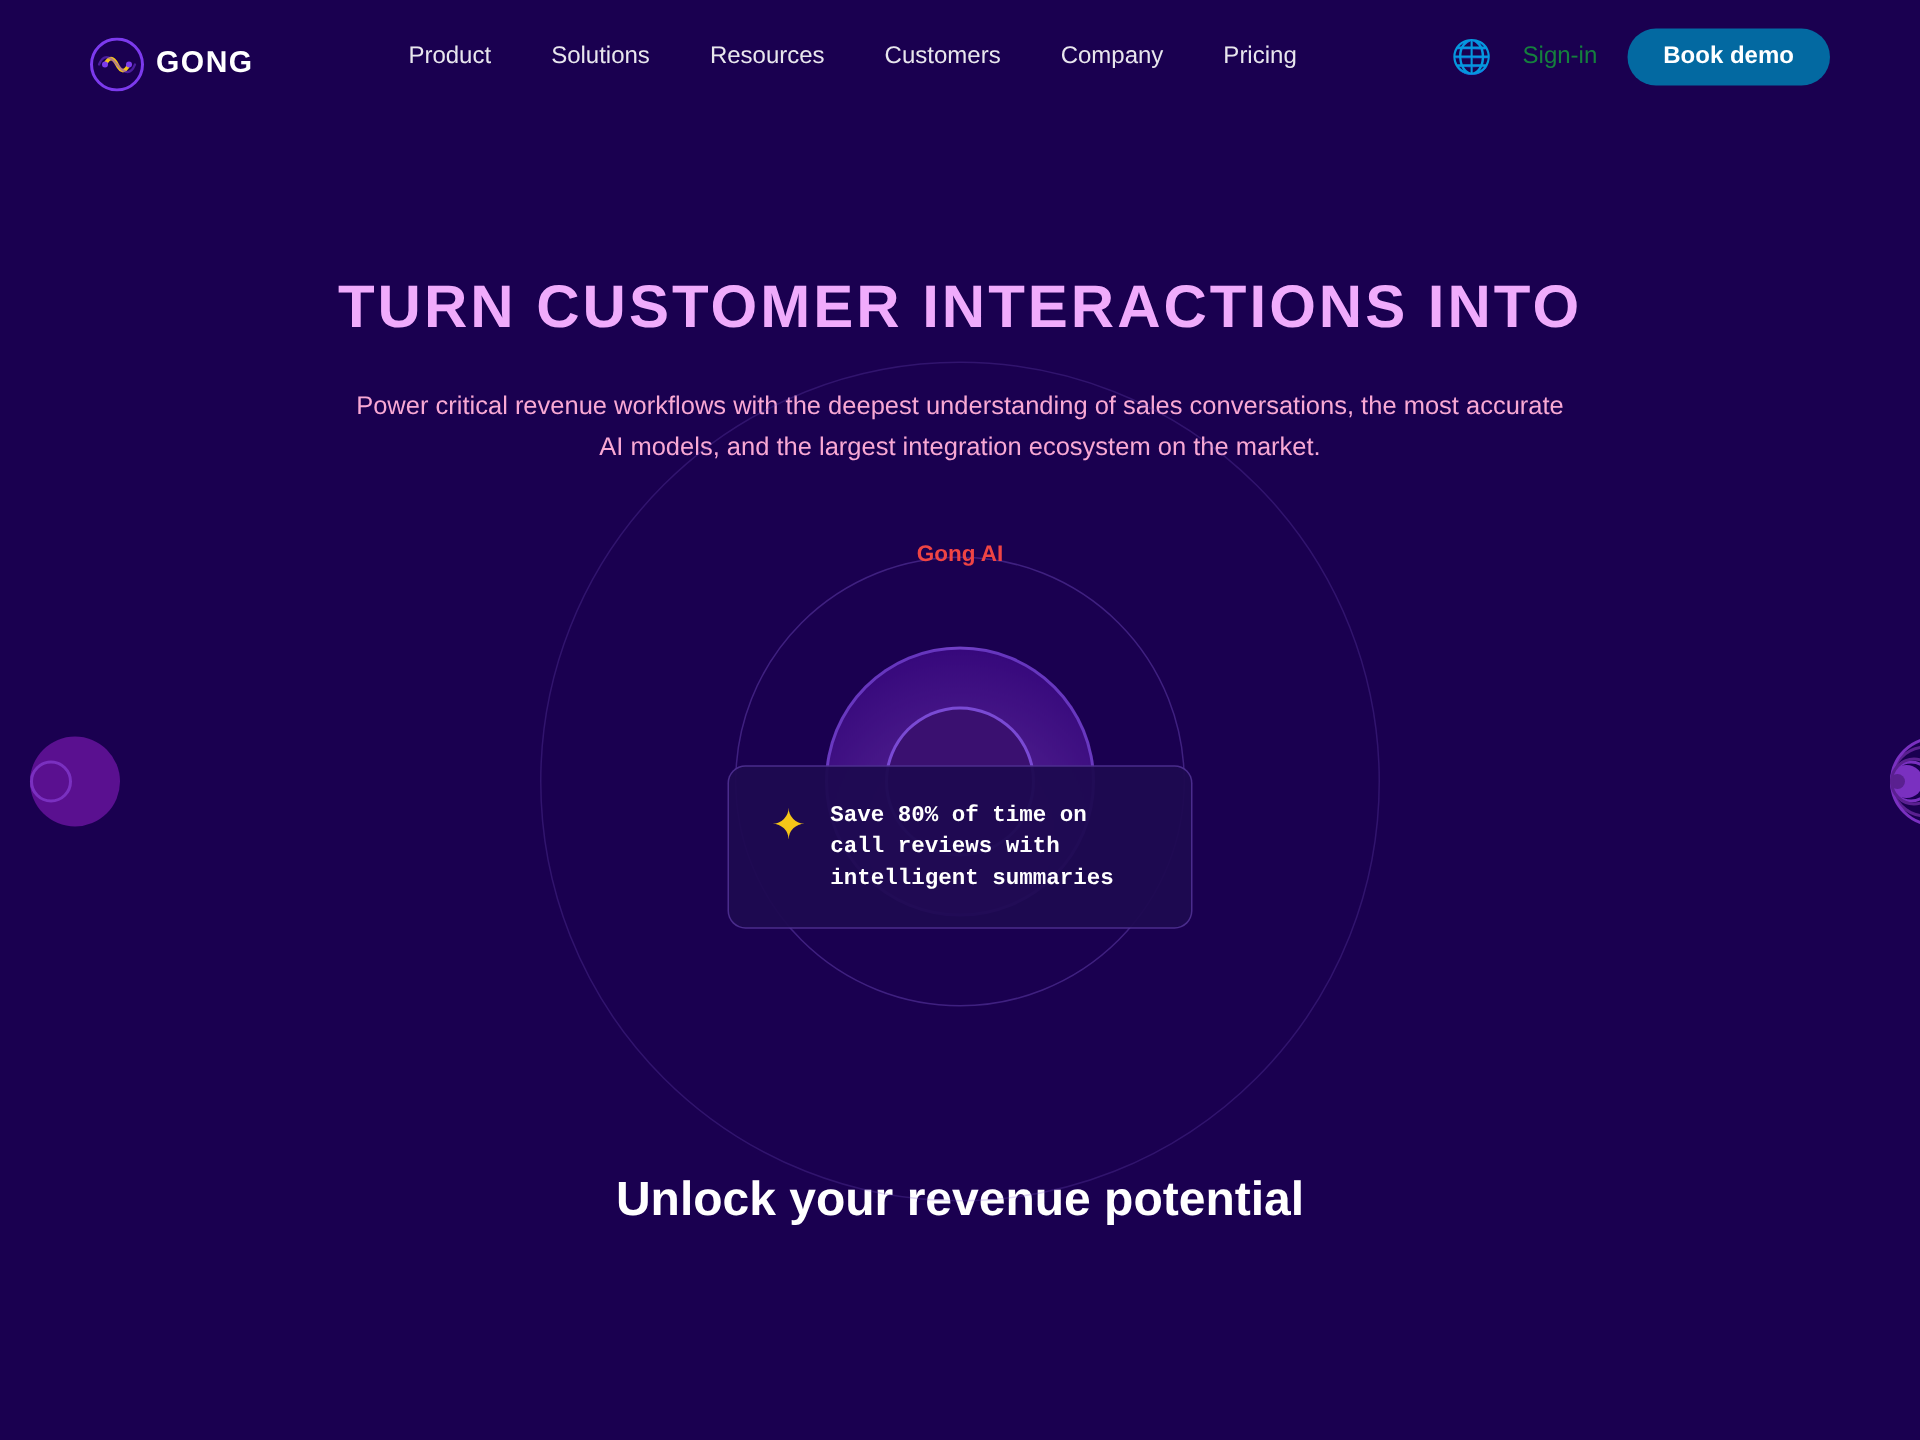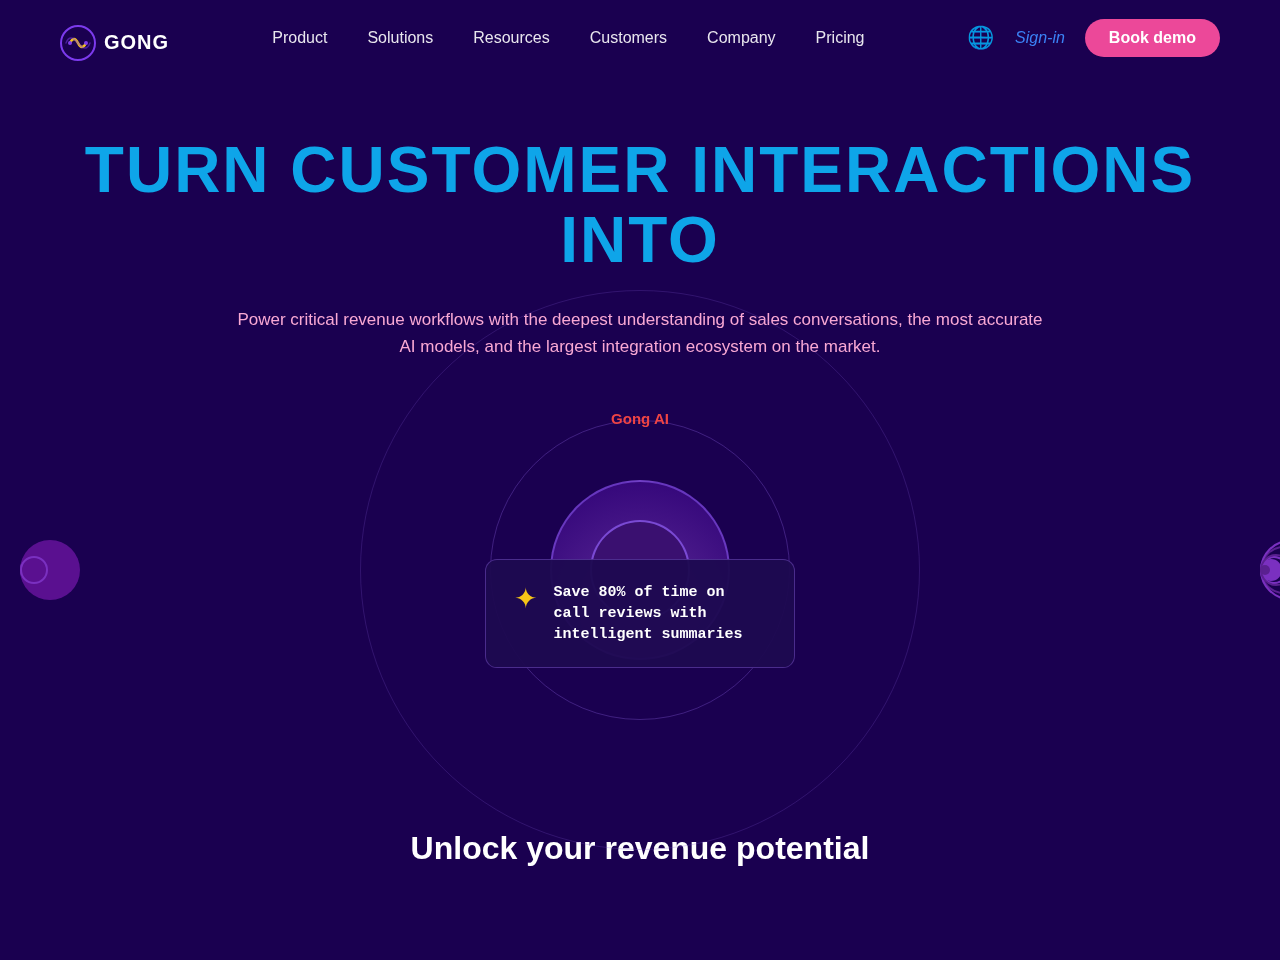--- a/index.html
+++ b/index.html
@@ -56,49 +56,49 @@
       border: none;
       cursor: pointer;
       color: #fff;
       font-size: 22px;
       opacity: 0.85;
     }
     .signin-btn {
       background: none;
       border: none;
       cursor: pointer;
-      color: #3b82f6;
+      color: #15803d;
       font-size: 16px;
       font-weight: 500;
-      font-style: italic;
     }
     .book-demo-btn {
-      background: #ec4899;
+      background: #0369a1;
       color: #fff;
       border: none;
       border-radius: 30px;
       padding: 10px 24px;
       font-size: 16px;
       font-weight: 600;
       cursor: pointer;
     }
 
     
     .hero {
       text-align: center;
       padding: 60px 20px 0;
       position: relative;
     }
     .hero-title-white {
-      font-size: 64px;
+      font-size: 40px;
       font-weight: 800;
-      color: #0ea5e9;
+      color: #f0abfc;
       text-transform: uppercase;
       letter-spacing: 2px;
       line-height: 1.1;
+      margin-top: 48px;
     }
     .hero-title-yellow {
       font-size: 64px;
       font-weight: 800;
       color: #f5c518;
       text-transform: uppercase;
       letter-spacing: 2px;
       line-height: 1.1;
     }
     .hero-subtitle {

